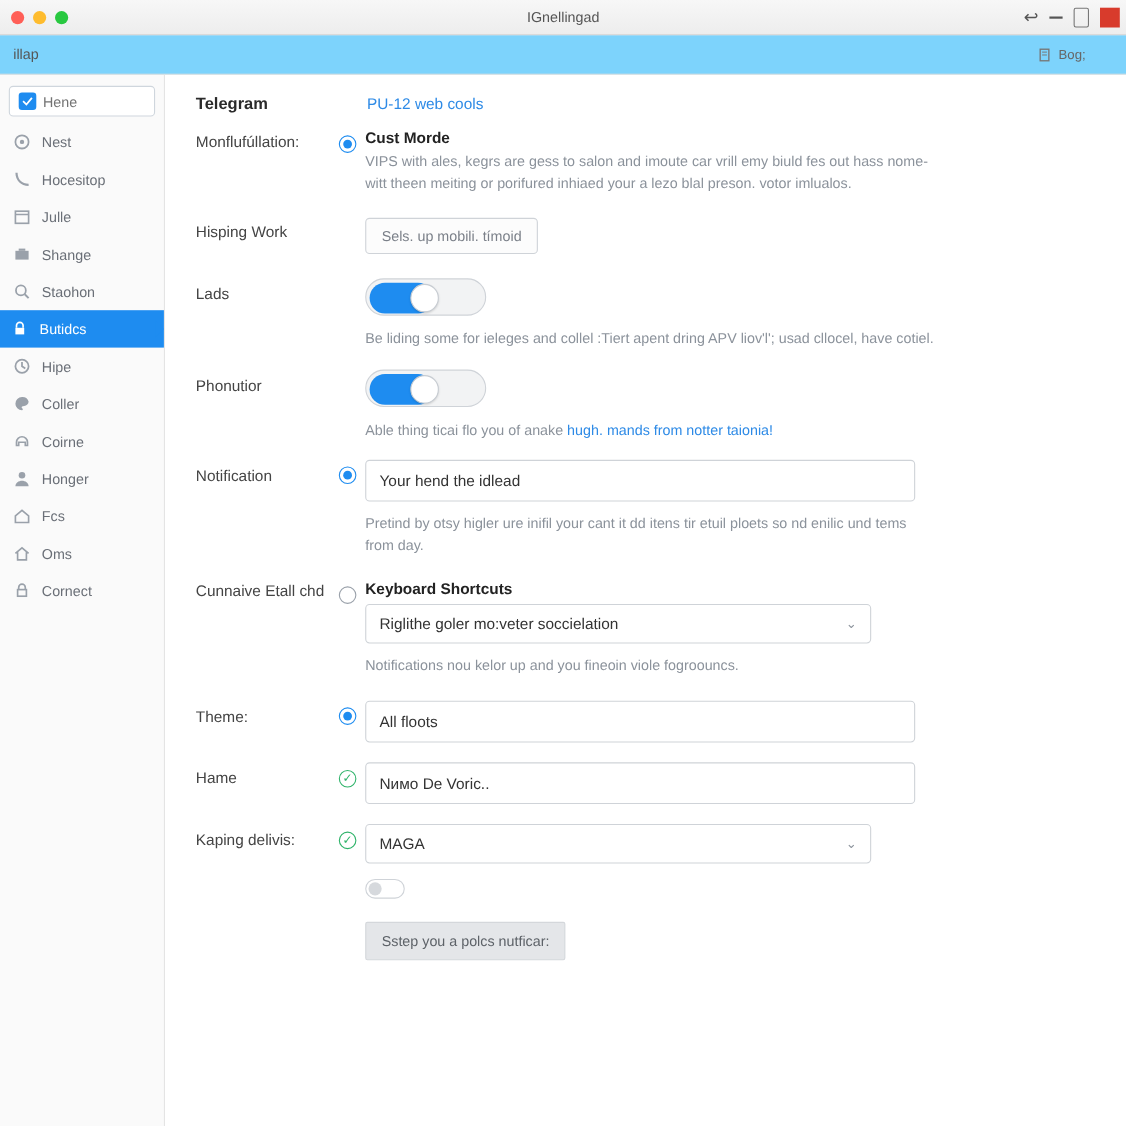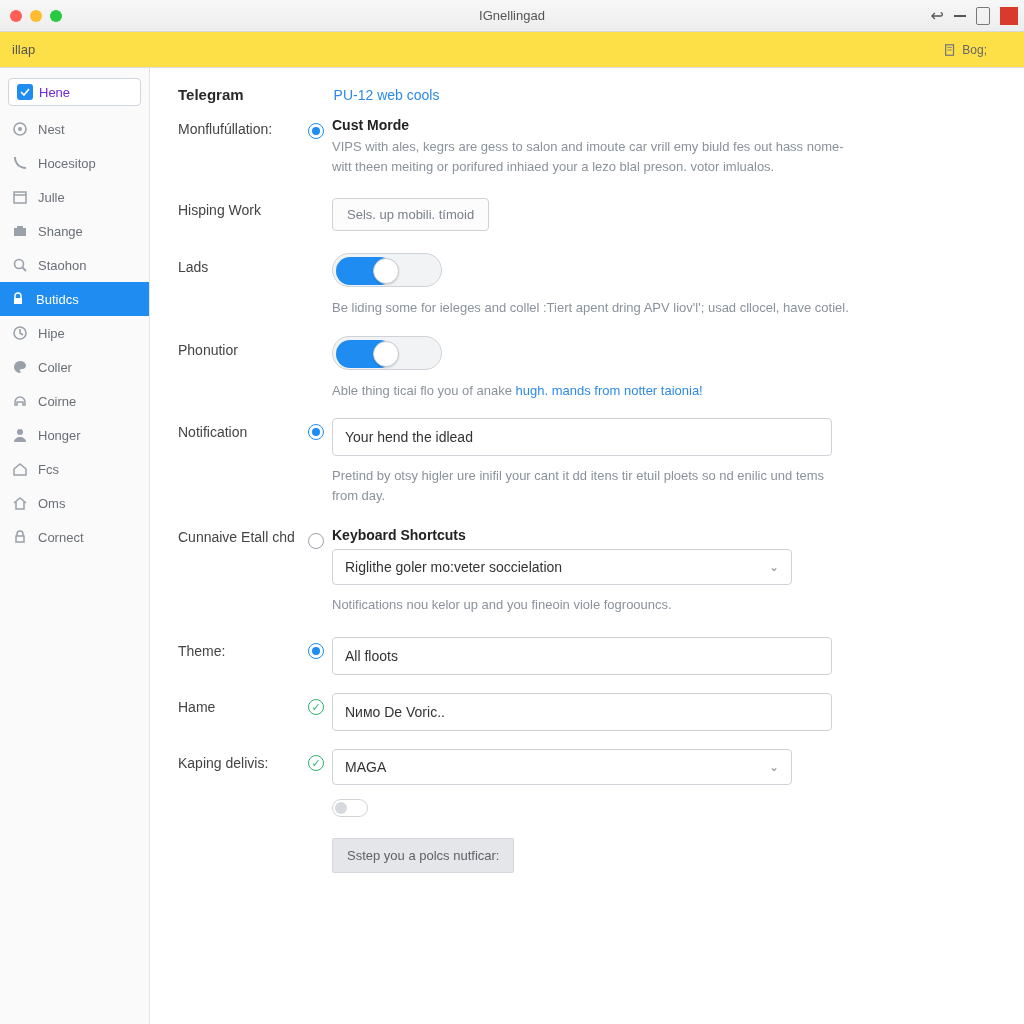--- a/index.html
+++ b/index.html
@@ -28,41 +28,41 @@
   .titlebar .title{ position:absolute; left:50%; transform:translateX(-50%); font-size:13px; color:#555;}
   .titlebar .right { position:absolute; right:6px; display:flex; gap:10px; align-items:center;}
   .win-sq{ width:14px; height:18px; border:1.5px solid #777; border-radius:2px;}
   .win-red{ width:18px; height:18px; background:#d83b2c;}
   .arrow-left{ font-size:16px; color:#555;}
   .min{ width:12px; height:2px; background:#555;}
 
   
   .toolbar {
     height: 36px;
-    background:#fde047;
+    background:#7dd3fc;
     border-bottom:1px solid #ddd;
     display:flex; align-items:center; justify-content:space-between;
     padding:0 12px;
   }
   .toolbar .brand{ font-size:13px; color:#555; font-weight:500;}
   .toolbar .rbtns{ display:flex; gap:18px; align-items:center; color:#666; font-size:12px;flex-direction:column;}
   .toolbar .rbtns .btn{ display:flex; align-items:center; gap:5px;}
   .tb-ico{ width:14px; height:14px; display:inline-flex; align-items:center; justify-content:center;}
 
   
   .wrap{ display:flex; height: calc(1024px - 68px);}
   .sidebar{
     width:150px; background:#fafafa; border-right:1px solid #e4e4e4;
     padding-top:6px;
   }
   .searchbox{
     margin:4px 8px 6px 8px;
     display:flex; align-items:center; gap:6px;
     border:1px solid #cfd6dd; border-radius:4px; background:#fff;
-    padding:5px 8px; font-size:13px; color:#6d28d9;
+    padding:5px 8px; font-size:13px; color:#737373;
   }
   .searchbox .sq{ width:16px; height:16px; border-radius:3px; background:#1e8cf0; display:flex; align-items:center; justify-content:center;}
   .searchbox .sq svg{ width:10px; height:10px; fill:#fff;}
   .nav-item{
     display:flex; align-items:center; gap:10px;
     padding:9px 12px; color:#6a6f77; font-size:13px;
     cursor:pointer; position:relative;
   }
   .nav-item .ico{ width:16px; height:16px; color:#9aa1aa; display:flex; align-items:center; justify-content:center;}
   .nav-item .ico svg{ width:16px; height:16px; fill:currentColor; }

